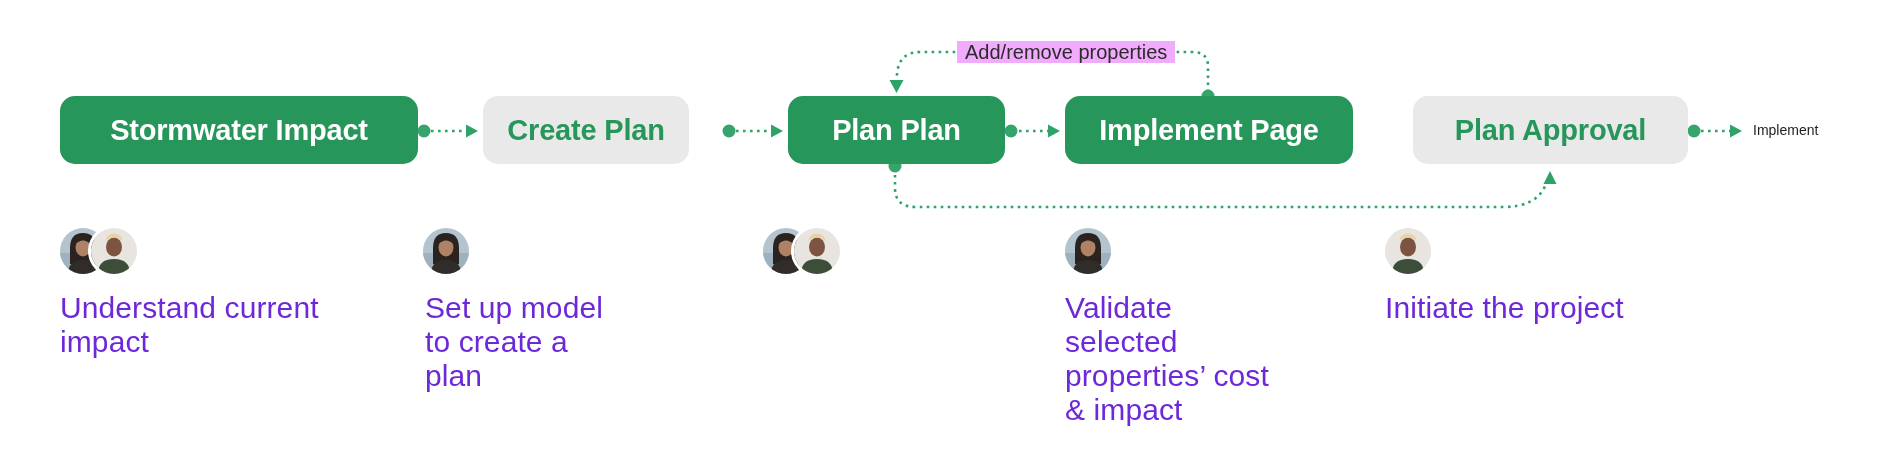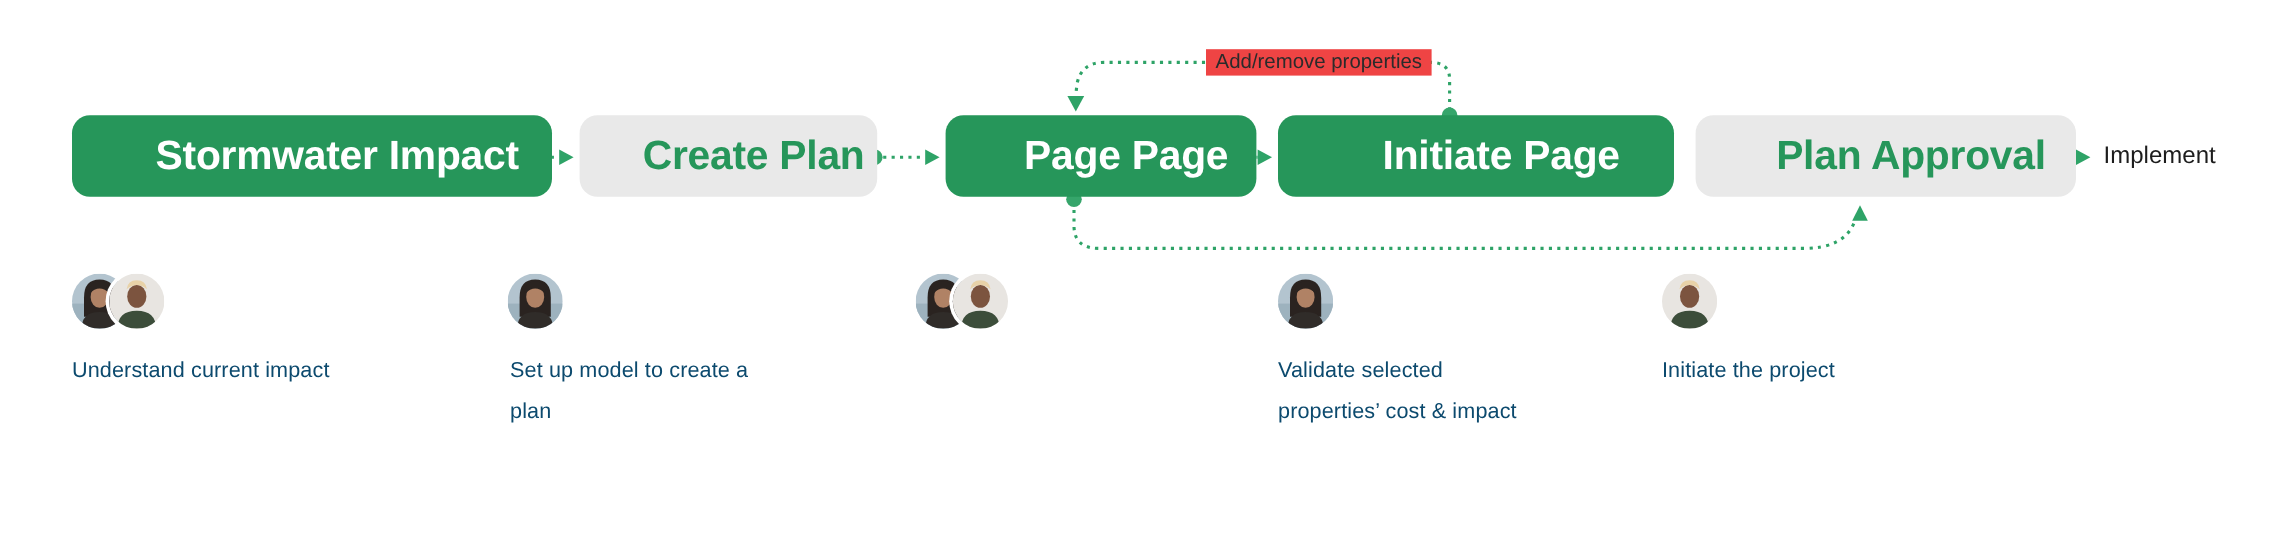--- a/index.html
+++ b/index.html
@@ -8,43 +8,42 @@
     width:1893px;height:467px;
     background:#fff;
     font-family:"Liberation Sans","DejaVu Sans",sans-serif;
     overflow:hidden;
   }
   .connectors{position:absolute;left:0;top:0;width:1893px;height:467px;pointer-events:none;}
   .stage-box{
     position:absolute;top:96px;height:68px;
     border-radius:15px;
     display:flex;align-items:center;justify-content:center;
-    font-weight:bold;font-size:34px;letter-spacing:-0.2px;
+    font-weight:bold;font-size:29px;letter-spacing:-0.2px;
     white-space:nowrap;
-    padding-left:42px;
   }
   .stage-box.solid{background:var(--box-green,#26965a);color:#ffffff;}
   .stage-box.tinted{background:var(--box-gray,#e9e9e9);color:var(--box-green,#26965a);}
   .loop-label{
     position:absolute;left:957px;top:41px;
-    padding:0 8px;background:#ef4444;
-    font-size:17px;line-height:22px;color:#2b2b2b;white-space:nowrap;margin-left:48px;
+    padding:0 8px;background:#f0abfc;
+    font-size:20px;line-height:22px;color:#2b2b2b;white-space:nowrap;
   }
   .implement-label{
     position:absolute;left:1753px;top:119px;
-    font-size:20px;line-height:22px;color:#1d1d1d;white-space:nowrap;
+    font-size:14px;line-height:22px;color:#1d1d1d;white-space:nowrap;
   }
   .avatar-group{position:absolute;top:228px;display:flex;}
   .avatar{
     width:46px;height:46px;border-radius:50%;overflow:hidden;flex:0 0 auto;
   }
   .avatar + .avatar{margin-left:-15px;box-shadow:0 0 0 3px #ffffff;}
   .desc{
     position:absolute;top:291px;
-    font-size:18px;line-height:34px;color:#0c4a6e;letter-spacing:0.1px;
+    font-size:30px;line-height:34px;color:#6d28d9;letter-spacing:0.1px;
   }
   .g1{left:60px;}  .g2{left:423px;} .g3{left:763px;} .g4{left:1065px;} .g5{left:1385px;}
   .d1{left:60px;width:340px;}
   .d2{left:425px;width:200px;}
   .d3{left:763px;width:172px;}
   .d4{left:1065px;width:208px;}
   .d5{left:1385px;width:330px;}
 </style>
 </head>
 <body>
@@ -86,24 +85,24 @@
     </g>
   </svg>
 
   <div class="stage-box solid" style="left:60px;width:358px;">
     <span>Stormwater Impact</span>
   </div>
   <div class="stage-box tinted" style="left:483px;width:206px;">
     <span>Create Plan</span>
   </div>
   <div class="stage-box solid" style="left:788px;width:217px;">
-    <span>Page Page</span>
+    <span>Plan Plan</span>
   </div>
   <div class="stage-box solid" style="left:1065px;width:288px;">
-    <span>Initiate Page</span>
+    <span>Implement Page</span>
   </div>
   <div class="stage-box tinted" style="left:1413px;width:275px;">
     <span>Plan Approval</span>
   </div>
 
   <div class="loop-label">Add/remove properties</div>
   <div class="implement-label">Implement</div>
 
   <div class="avatar-group g1">
     <div class="avatar">

